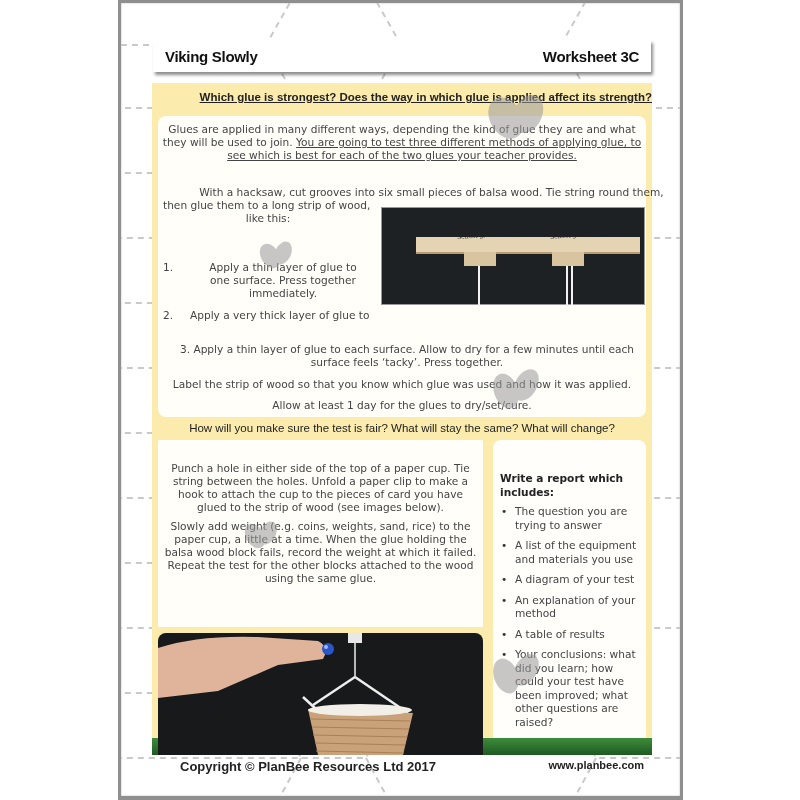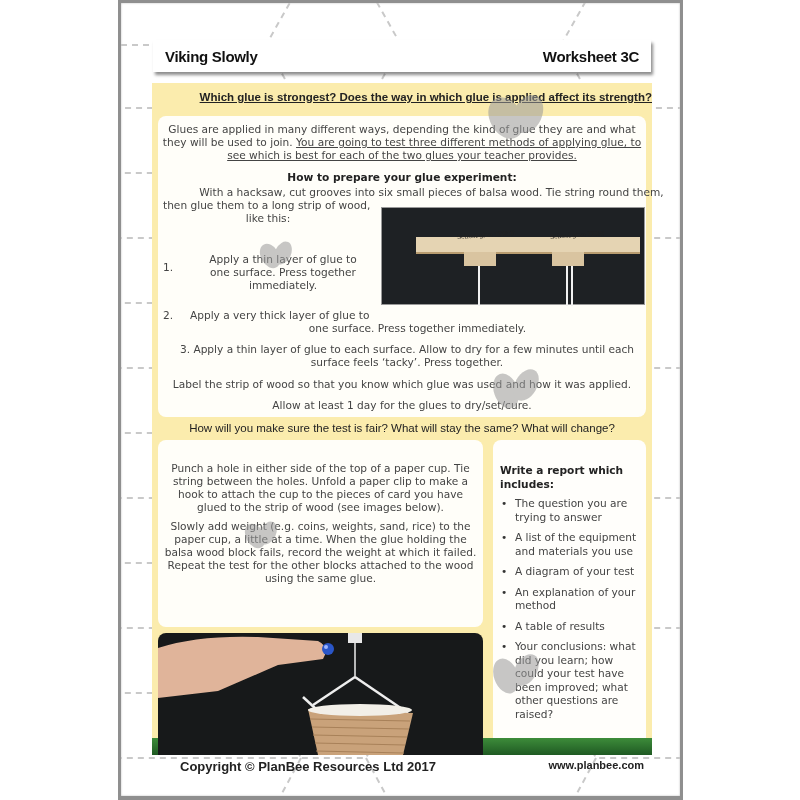--- a/index.html
+++ b/index.html
@@ -40,21 +40,21 @@
     font-size: 10.6px; line-height: 13px; color: #444;
   }
   .card1 .intro { position: absolute; left: 4px; top: 7px; width: 480px; text-align: center; }
   .card1 .intro u { text-decoration: underline; }
   .card1 .prep-h { position: absolute; left: 0; top: 55px; width: 488px; text-align: center; font-weight: bold; color: #222; }
   .card1 .prep-1 { position: absolute; left: 0; top: 70px; width: 547px; text-align: center; }
   .card1 .prep-2 { position: absolute; left: 5px; top: 83px; width: 220px; text-align: left; }
   .card1 .prep-3 { position: absolute; left: 0; top: 96px; width: 220px; text-align: center; }
   .card1 .gm-h { position: absolute; left: 0; top: 132px; width: 210px; text-align: center; font-weight: bold; color: #222; }
   .card1 .m1n { position: absolute; left: 5px; top: 145px; }
-  .card1 .m1 { position: absolute; left: 40px; top: 137px; width: 170px; text-align: center; }
+  .card1 .m1 { position: absolute; left: 40px; top: 145px; width: 170px; text-align: center; }
   .card1 .m2a { position: absolute; left: 5px; top: 193px; }
   .card1 .m2b { position: absolute; left: 0; top: 206px; width: 368px; text-align: right; }
   .card1 .m3 { position: absolute; left: 10px; top: 227px; width: 478px; text-align: center; }
   .card1 .label { position: absolute; left: 0; top: 262px; width: 488px; text-align: center; }
   .card1 .allow { position: absolute; left: 0; top: 283px; width: 488px; text-align: center; }
 
   .photo1 {
     position: absolute; left: 260px; top: 204px; width: 264px; height: 98px;
     background: #1e2124; border: 1px solid #999;
   }
@@ -62,30 +62,30 @@
   .photo1 .block { position: absolute; top: 44px; width: 32px; height: 14px; background: #d9c4a0; }
   .photo1 .string { position: absolute; top: 58px; width: 2px; height: 40px; background: #f2f2f2; }
   .photo1 .lbl { position: absolute; top: 24px; font-family: "DejaVu Serif", serif; font-size: 6px; color: #222; line-height: 6px; transform: rotate(-4deg); }
 
   .q2 {
     position: absolute; left: 31px; top: 419px; width: 500px; text-align: center;
     font-family: "Liberation Sans", sans-serif; font-weight: normal; font-size: 11.5px; color: #222;
   }
   .card2 {
     position: absolute; left: 37px; top: 437px; width: 325px; height: 187px;
-    background: rgba(255,255,255,0.93); border-radius: 8px;
+    background: rgba(255,255,255,0.93); border-radius: 1px;
     font-size: 10.6px; line-height: 13px; color: #444; text-align: center;
     padding: 22px 6px 0 6px;
   }
   .card2 p + p { margin-top: 6px; }
   .card3 {
     position: absolute; left: 372px; top: 437px; width: 153px; height: 315px;
     background: rgba(255,255,255,0.95); border-radius: 8px;
     font-size: 10.6px; line-height: 13.5px; color: #444;
-    padding: 24px 6px 0 7px;
+    padding: 32px 6px 0 7px;
   }
   .card3 .rh { font-weight: bold; color: #222; margin-bottom: 6px; }
   .card3 ul { list-style: none; }
   .card3 li { position: relative; padding-left: 15px; margin-bottom: 7px; }
   .card3 li::before { content: "\2022"; position: absolute; left: 1px; top: 0; color: #333; }
 
   .photo2 {
     position: absolute; left: 37px; top: 630px; width: 325px; height: 122px;
     background: #17191a; border-radius: 8px 8px 0 0; overflow: hidden;
   }
@@ -145,32 +145,30 @@
 
   <div class="yellow"></div>
 
   <div class="q1">Which glue is strongest? Does the way in which glue is applied affect its strength?</div>
 
   <div class="card1">
     <div class="intro">
       <span>Glues are applied in many different ways, depending the kind of glue they are and what they will be used to join.</span>
       <u>You are going to test three different methods of applying glue, to see which is best for each of the two glues your teacher provides.</u>
     </div>
-    <div class="prep-h">How to prepare your glue experiment:</div>
     <div class="prep-1">With a hacksaw, cut grooves into six small pieces of balsa wood. Tie string round them,</div>
     <div class="prep-2">then glue them to a long strip of wood,</div>
     <div class="prep-3">like this:</div>
 
     <div class="m1n">1.</div>
     <div class="m1">Apply a thin layer of glue to one surface. Press together immediately.</div>
     <div class="m2a">
       <span>2.</span>
       &nbsp;&nbsp;&nbsp;&nbsp;<span>Apply a very thick layer of glue to</span>
     </div>
-    <div class="m2b">one surface. Press together immediately.</div>
     <div class="m3">3.  Apply a thin layer of glue to each surface. Allow to dry for a few minutes until each surface feels ‘tacky’. Press together.</div>
     <div class="label">Label the strip of wood so that you know which glue was used and how it was applied.</div>
     <div class="allow">Allow at least 1 day for the glues to dry/set/cure.</div>
   </div>
 
   <div class="photo1">
     <div class="strip"></div>
     <div class="lbl" style="left:75px;">School glue THICK</div>
     <div class="lbl" style="left:168px;">School glue THIN</div>
     <div class="block" style="left:82px;"></div>

